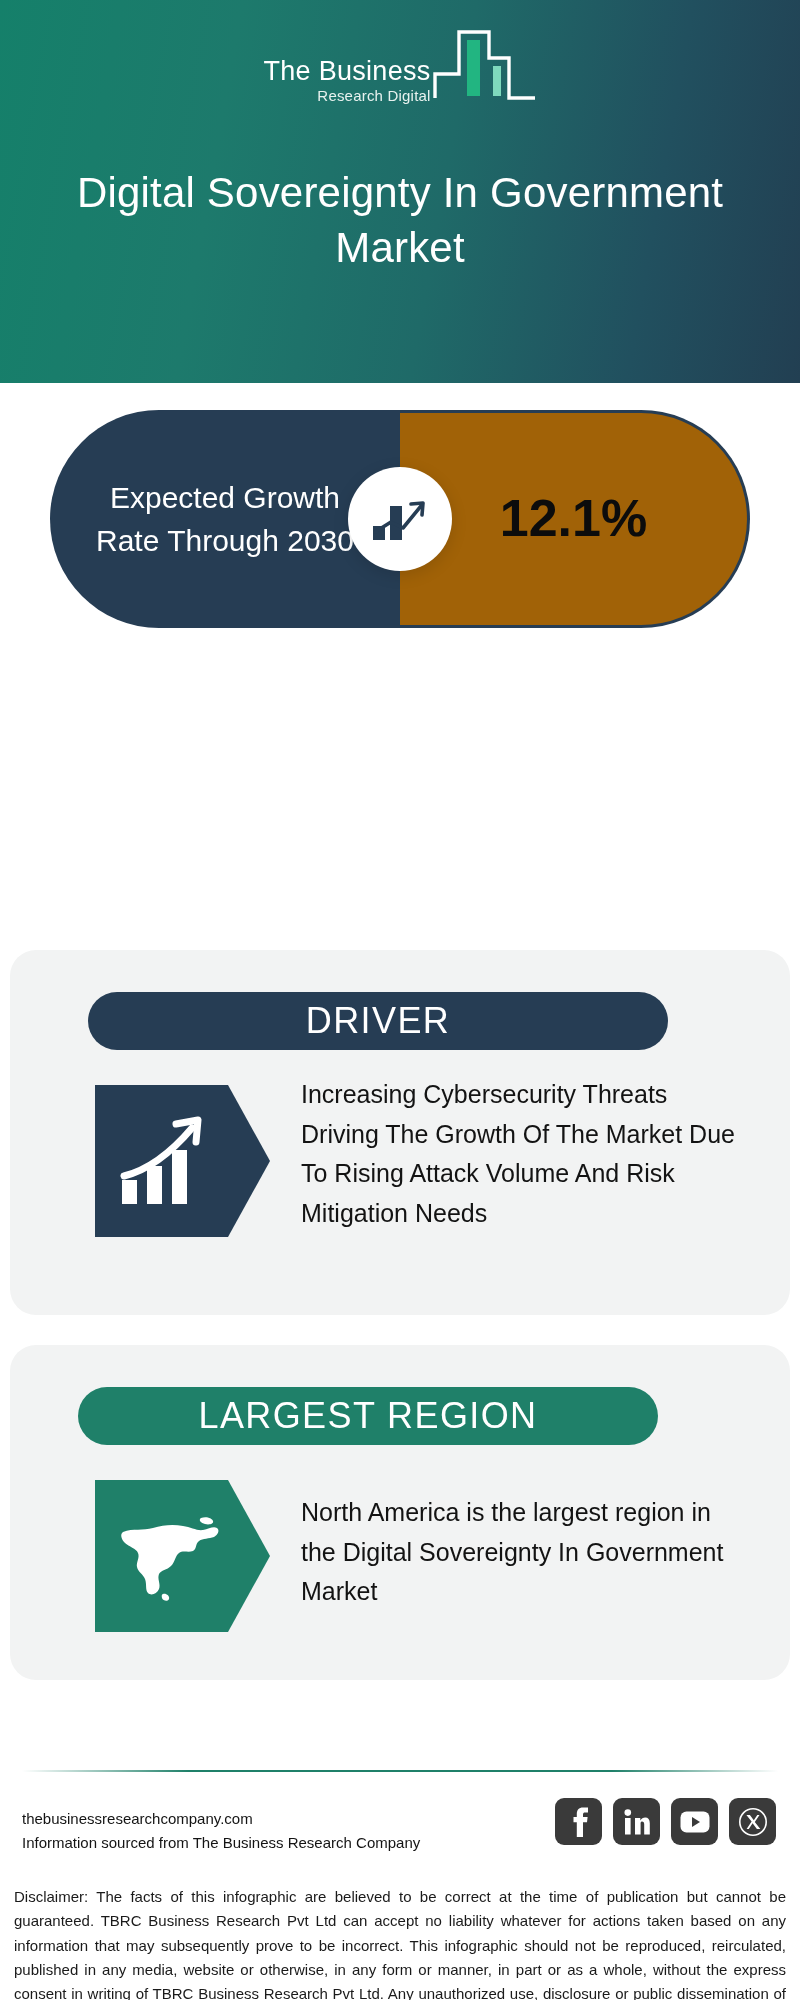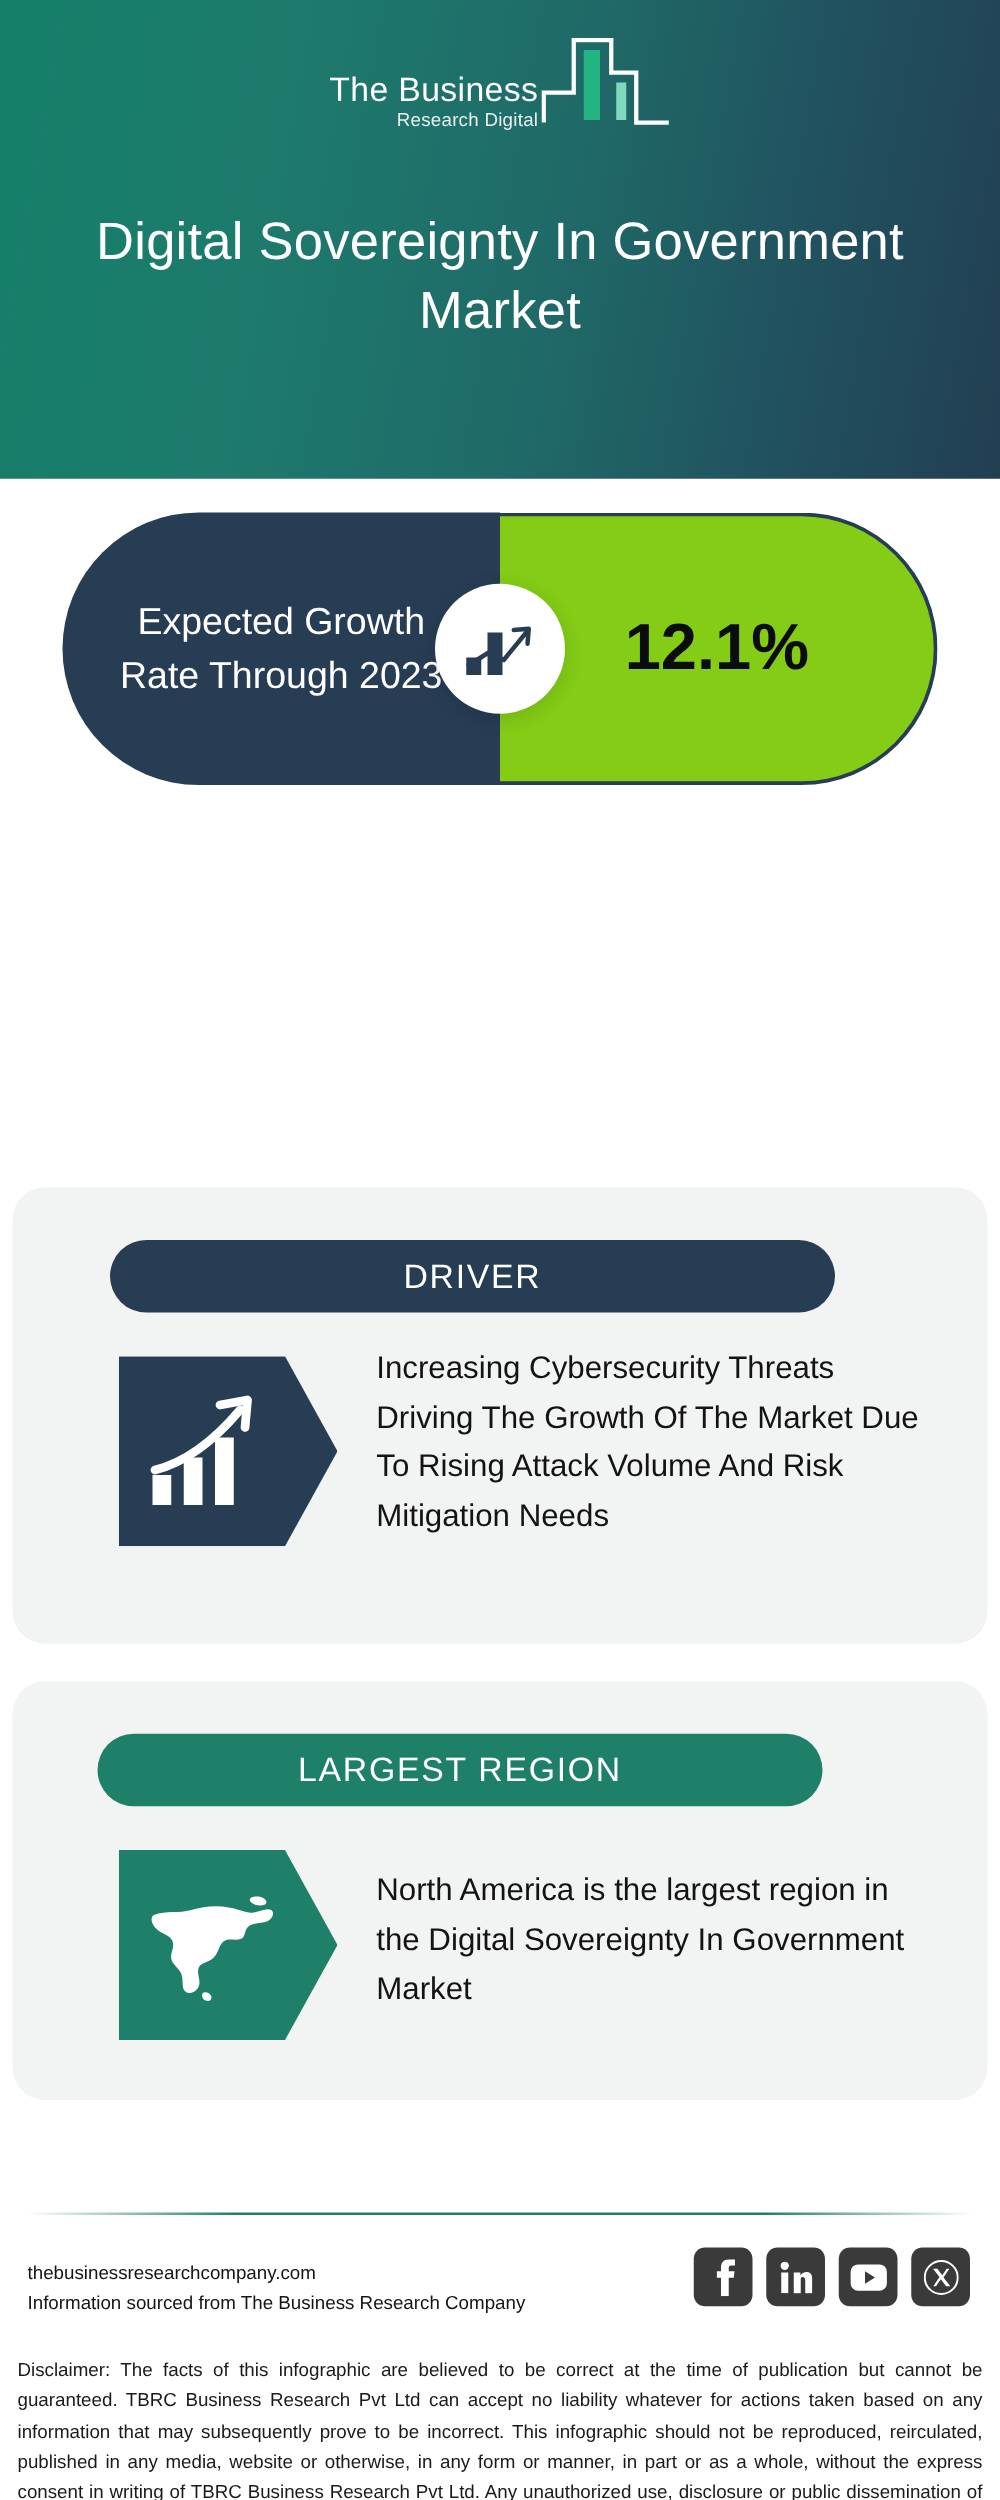--- a/index.html
+++ b/index.html
@@ -121,21 +121,21 @@
   
   #growth-card { top: 410px; }
   #growth-card .half.filled {
     left: 0;
     background: #263d54;
     border-radius: 109px 0 0 109px;
     color: #ffffff;
   }
   #growth-card .half.outline {
     left: 350px;
-    background: #84cc16;
+    background: #a16207;
     border-top: 3px solid #263d54;
     border-right: 3px solid #263d54;
     border-bottom: 3px solid #263d54;
     border-radius: 0 109px 109px 0;
   }
 
   
   #size-card { top: 692px; }
   #size-card .half.outline {
     left: 0;
@@ -165,21 +165,21 @@
 
   .pill {
     position: absolute;
     top: 42px;
     height: 58px;
     border-radius: 29px;
     display: flex;
     align-items: center;
     justify-content: center;
     color: #ffffff;
-    font-size: 27px;
+    font-size: 36px;
     letter-spacing: 1.4px;
     font-weight: 400;
   }
   #driver-pill {
     left: 78px;
     width: 580px;
     background: #263d54;
   }
   #region-pill {
     left: 68px;
@@ -280,21 +280,21 @@
             <rect x="60" y="42" width="8" height="30" fill="#7fd9bd"></rect>
           </svg>
         </div>
       </div>
     </div>
     <div class="headline">Digital Sovereignty In Government Market</div>
   </div>
 
   <div class="stat" id="growth-card">
     <div class="half filled">
-      <div class="label">Expected Growth Rate Through 2023</div>
+      <div class="label">Expected Growth Rate Through 2030</div>
     </div>
     <div class="half outline">
       <div class="value">12.1%</div>
     </div>
     <div class="badge">
       <svg width="58" height="54" viewBox="0 0 58 54">
         <rect x="2" y="34" width="12" height="14" fill="#263d54"></rect>
         <rect x="19" y="14" width="12" height="34" fill="#263d54"></rect>
         <path d="M4 40 L20 30 L32 36 L50 14" fill="none" stroke="#263d54" stroke-width="3.6" stroke-linecap="round" stroke-linejoin="round"></path>
         <path d="M40 12 L52 11 L51 23" fill="none" stroke="#263d54" stroke-width="3.6" stroke-linecap="round" stroke-linejoin="round"></path>

